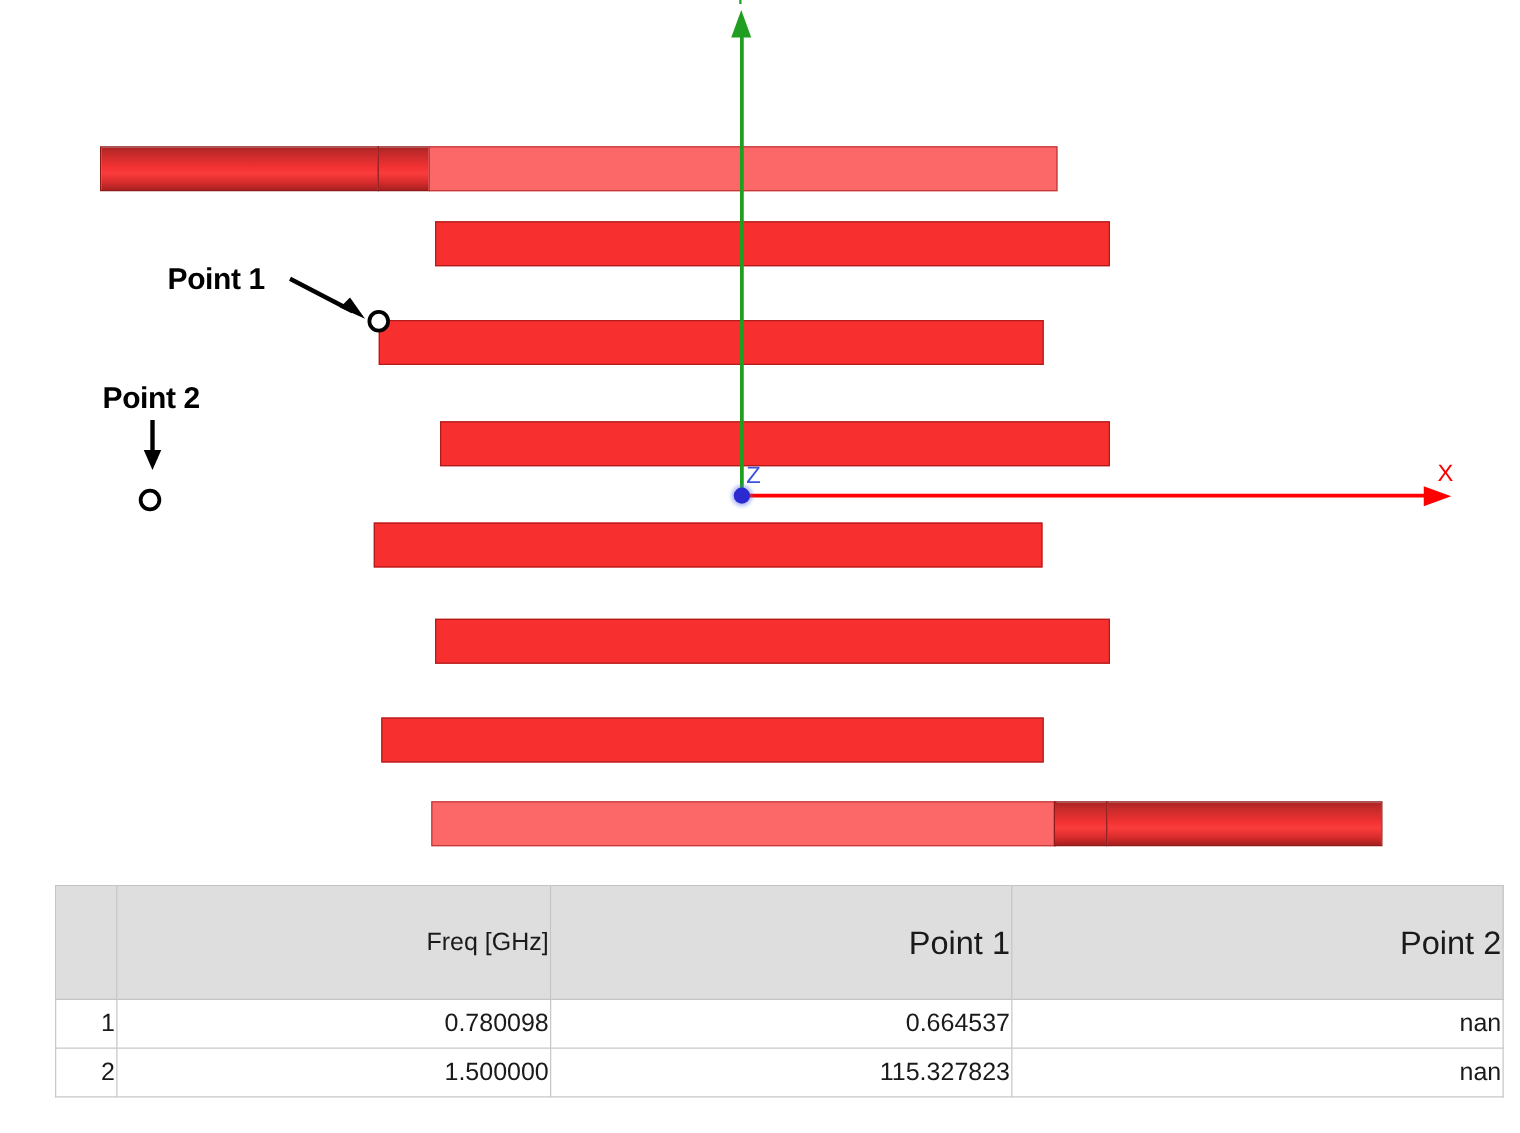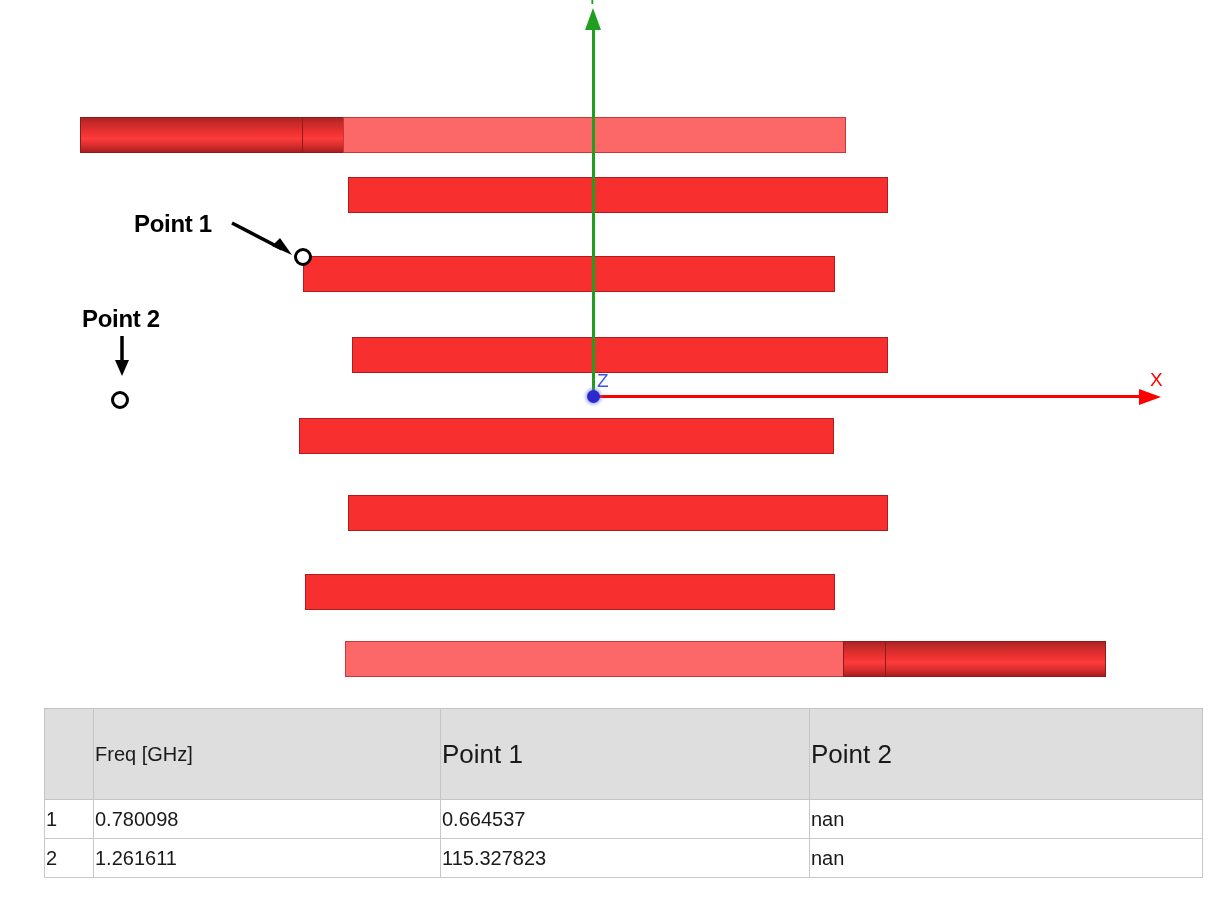--- a/index.html
+++ b/index.html
@@ -143,21 +143,21 @@
   }
   table.result-table {
     border-collapse: collapse;
     width: 1146px;
     table-layout: fixed;
     font-family: "Liberation Sans", sans-serif;
   }
   table.result-table th,
   table.result-table td {
     border: 1px solid #c8c8c8;
-    text-align: left;
+    text-align: right;
     vertical-align: middle;
     color: #1a1a1a;
   }
   table.result-table thead th {
     background: #dedede;
     height: 88px;
     font-weight: normal;
     border-color: #c4c4c4;
   }
   th.col-idx, td.col-idx { width: 46px; }
@@ -240,19 +240,19 @@
     </thead>
     <tbody>
       <tr>
         <td class="col-idx">1</td>
         <td class="col-freq">0.780098</td>
         <td class="col-p1">0.664537</td>
         <td class="col-p2">nan</td>
       </tr>
       <tr>
         <td class="col-idx">2</td>
-        <td class="col-freq">1.261611</td>
+        <td class="col-freq">1.500000</td>
         <td class="col-p1">115.327823</td>
         <td class="col-p2">nan</td>
       </tr>
     </tbody>
   </table>
 </div>
 
 </body></html>

